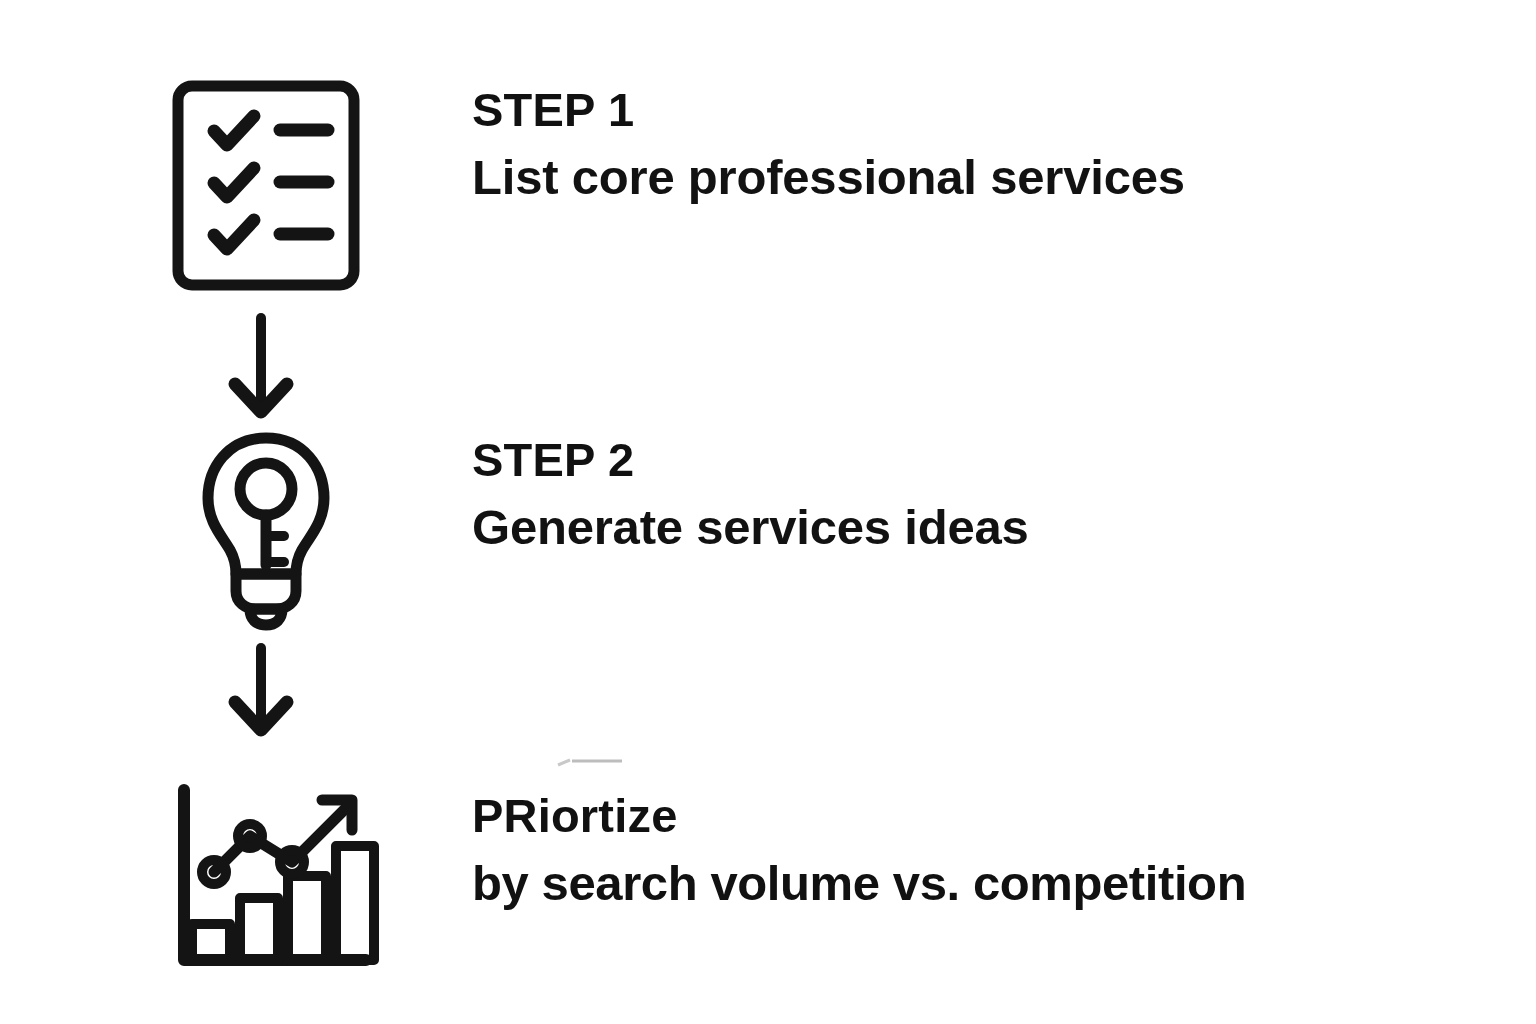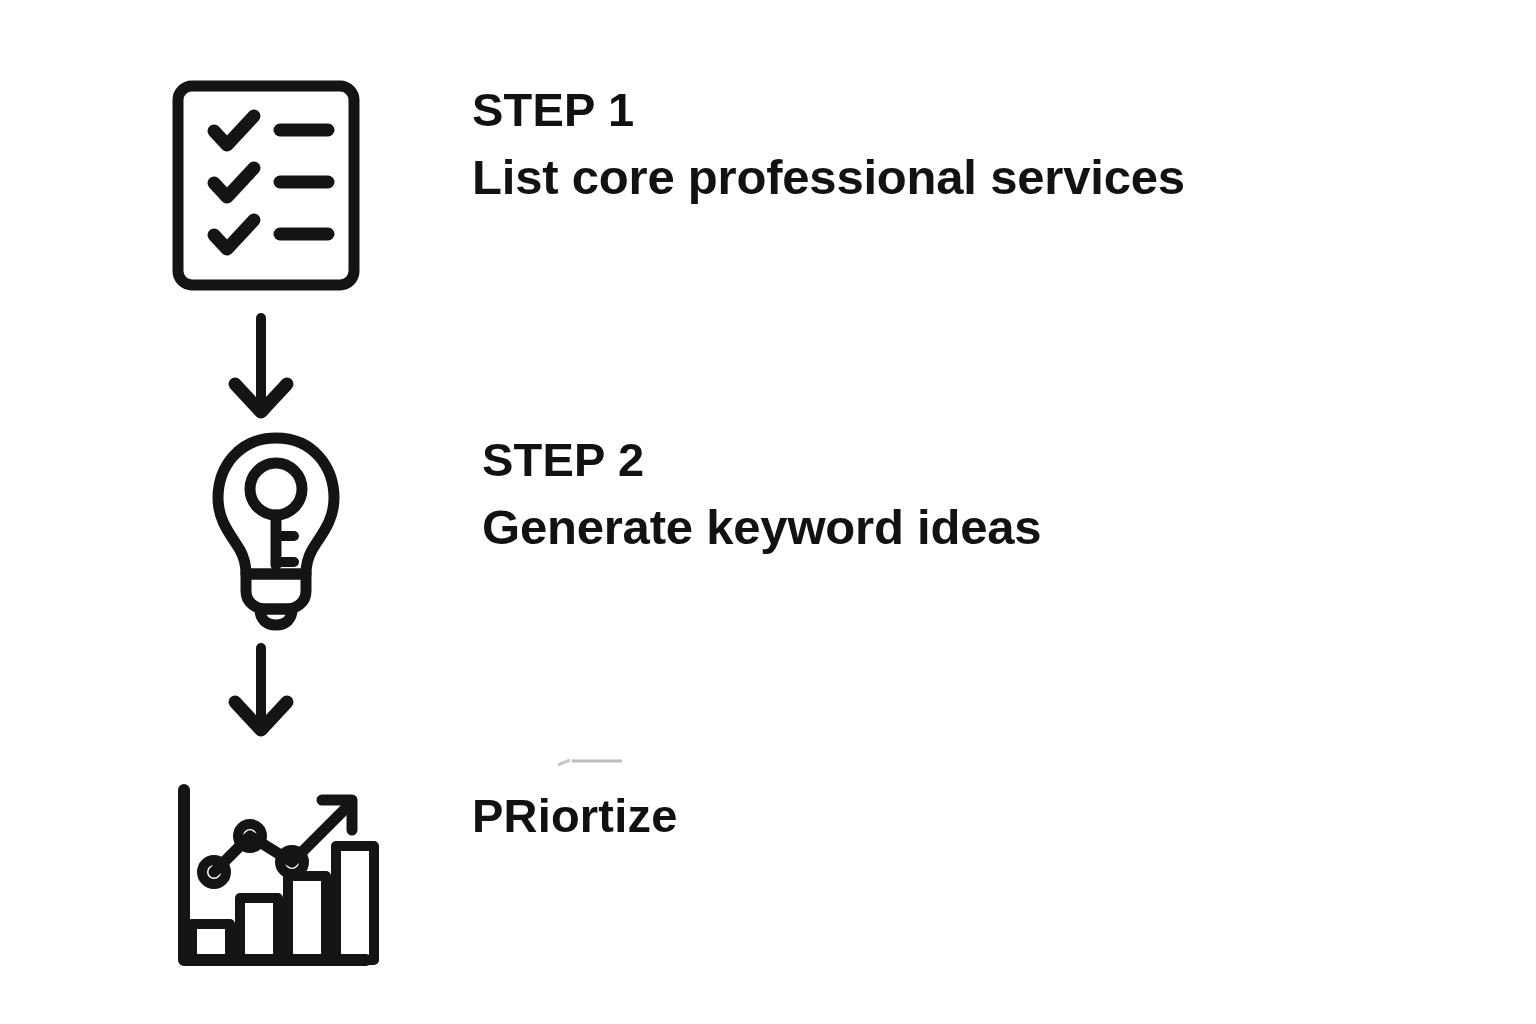--- a/index.html
+++ b/index.html
@@ -26,21 +26,21 @@
   }
 
   
   .step-row {
     position: absolute;
     display: flex;
     align-items: flex-start;
   }
 
   #step-row-1 { left: 170px; top: 78px; }
-  #step-row-2 { left: 180px; top: 428px; }
+  #step-row-2 { left: 170px; top: 428px; }
   #step-row-3 { left: 170px; top: 784px; }
 
   .step-icon {
     width: 200px;
     flex: 0 0 200px;
     display: block;
   }
 
   .step-text {
     margin-left: 102px;
@@ -154,21 +154,21 @@
 
         <path class="stroke-ico" stroke-width="11" d="M 66 146 L 126 146 L 126 163 C 126 174 117 181 106 181
                  L 86 181 C 75 181 66 174 66 163 Z"></path>
 
         <path class="stroke-ico" stroke-width="11" d="M 80 181 L 112 181 C 112 191 106 197 96 197 C 86 197 80 191 80 181 Z"></path>
       </svg>
     </div>
 
     <div class="step-text">
       <div class="step-label">STEP 2</div>
-      <div class="step-desc">Generate keyword ideas</div>
+      <div class="step-desc">Generate services ideas</div>
     </div>
   </div>
 
   <div class="arrow" id="arrow-2">
     <svg width="80" height="120" viewBox="0 0 80 120" aria-hidden="true">
       <line class="stroke-ico" x1="40" y1="6" x2="40" y2="84" stroke-width="10"></line>
       <polyline class="stroke-ico" points="14,60 40,88 66,60" stroke-width="13"></polyline>
     </svg>
   </div>
 
@@ -189,20 +189,21 @@
         <polyline class="stroke-ico" points="152,16 182,16 182,46" stroke-width="11"></polyline>
 
         <circle class="stroke-ico" cx="44" cy="88" r="12" stroke-width="10"></circle>
         <circle class="stroke-ico" cx="80" cy="52" r="12" stroke-width="10"></circle>
         <circle class="stroke-ico" cx="122" cy="78" r="12" stroke-width="10"></circle>
       </svg>
     </div>
 
     <div class="step-text">
       <div class="step-label">PRiortize</div>
+      <div class="step-desc">by search volume vs. competition</div>
     </div>
   </div>
 
   <div class="ghost-artifact">
     <svg width="84" height="14" viewBox="0 0 84 14" aria-hidden="true">
       <line x1="20" y1="5" x2="70" y2="5" stroke="#bdbdbd" stroke-width="3"></line>
       <line x1="6" y1="9" x2="18" y2="4" stroke="#c9c9c9" stroke-width="3"></line>
     </svg>
   </div>
 

